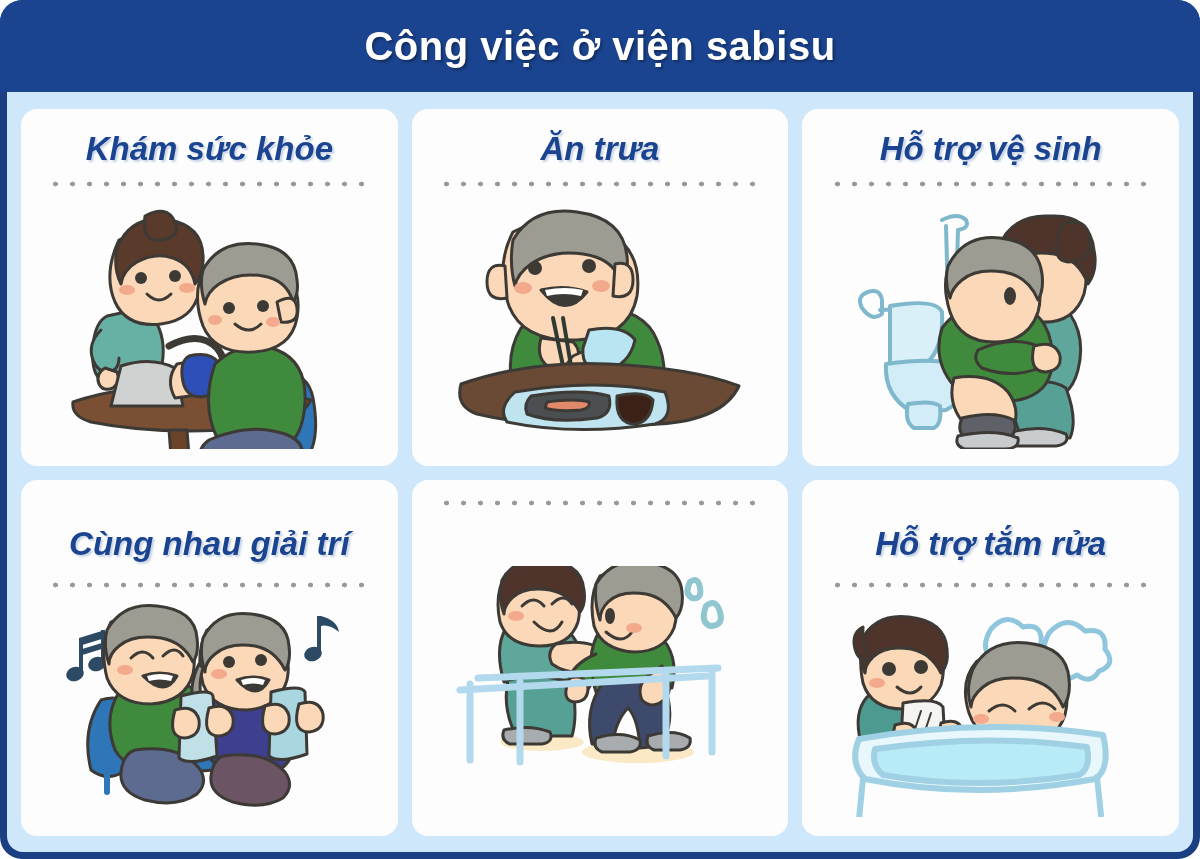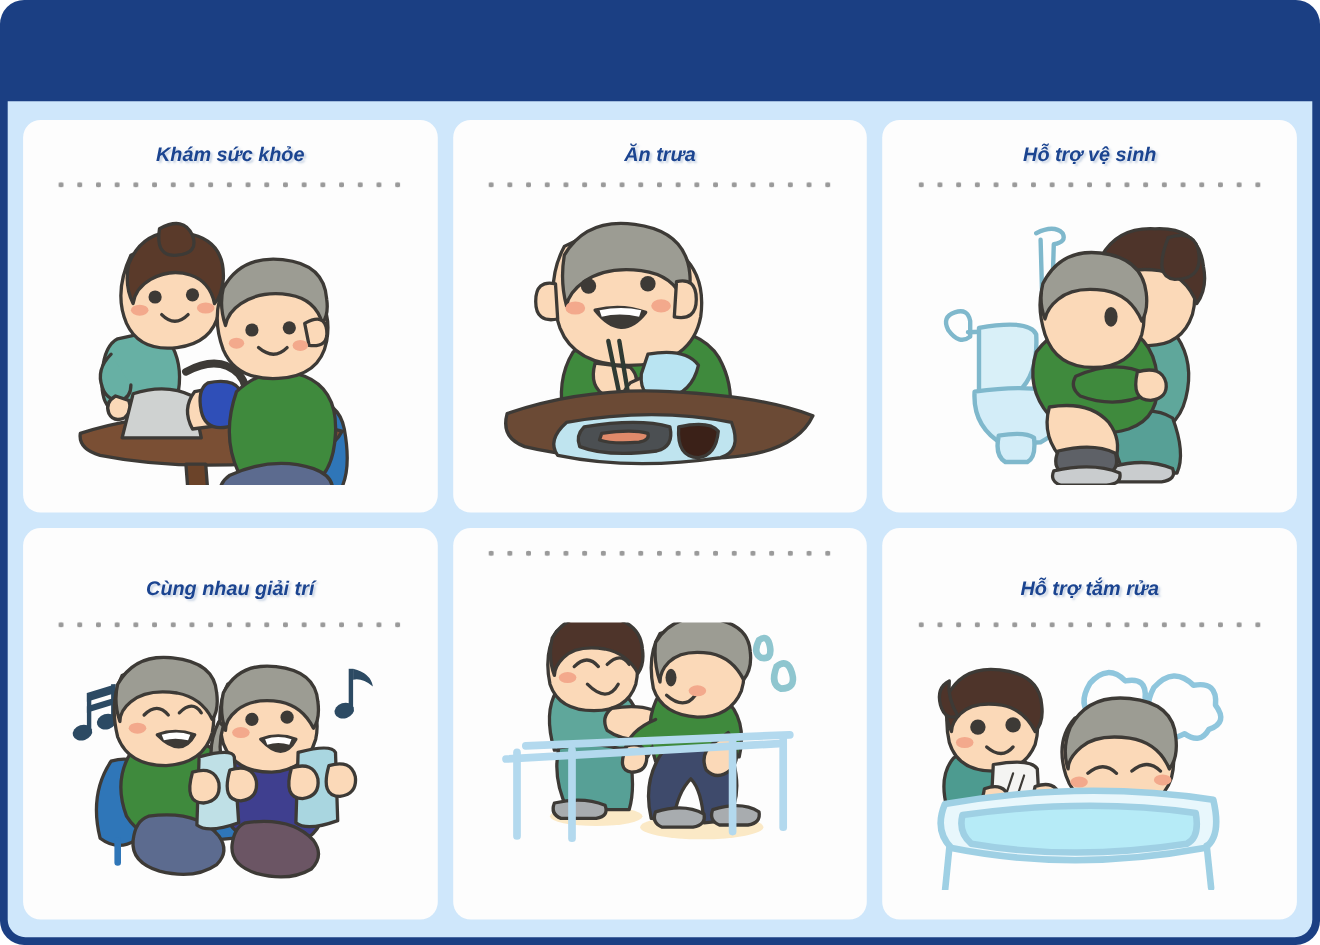--- a/index.html
+++ b/index.html
@@ -75,21 +75,21 @@
     position: relative;
     overflow: hidden;
     display: flex;
     flex-direction: column;
     align-items: center;
   }
 
   .card-title {
     margin-top: 22px;
     color: #1b4490;
-    font-size: 18px;
+    font-size: 33px;
     font-weight: bold;
     font-style: italic;
     text-shadow: 2px 2px 2px rgba(140,165,200,0.45);
     line-height: 1.1;
     text-align: center;
     white-space: nowrap;
   }
   .card.row2 .card-title { margin-top: 46px; }
 
   .dots {
@@ -110,20 +110,23 @@
     align-items: center;
     justify-content: center;
   }
   .art svg { display: block; }
 </style>
 </head>
 <body>
 
 <div id="poster">
 
+  <div id="header">
+    <div id="header-title">Công việc ở viện sabisu</div>
+  </div>
 
   <div id="panel">
     <div id="grid">
 
       <div class="card row1">
         <div class="card-title">Khám sức khỏe</div>
         <div class="dots"></div>
         <div class="art">
           <svg width="300" height="245" viewBox="0 0 300 245">
             <g stroke="#3d3a36" stroke-width="3" stroke-linejoin="round" stroke-linecap="round">

